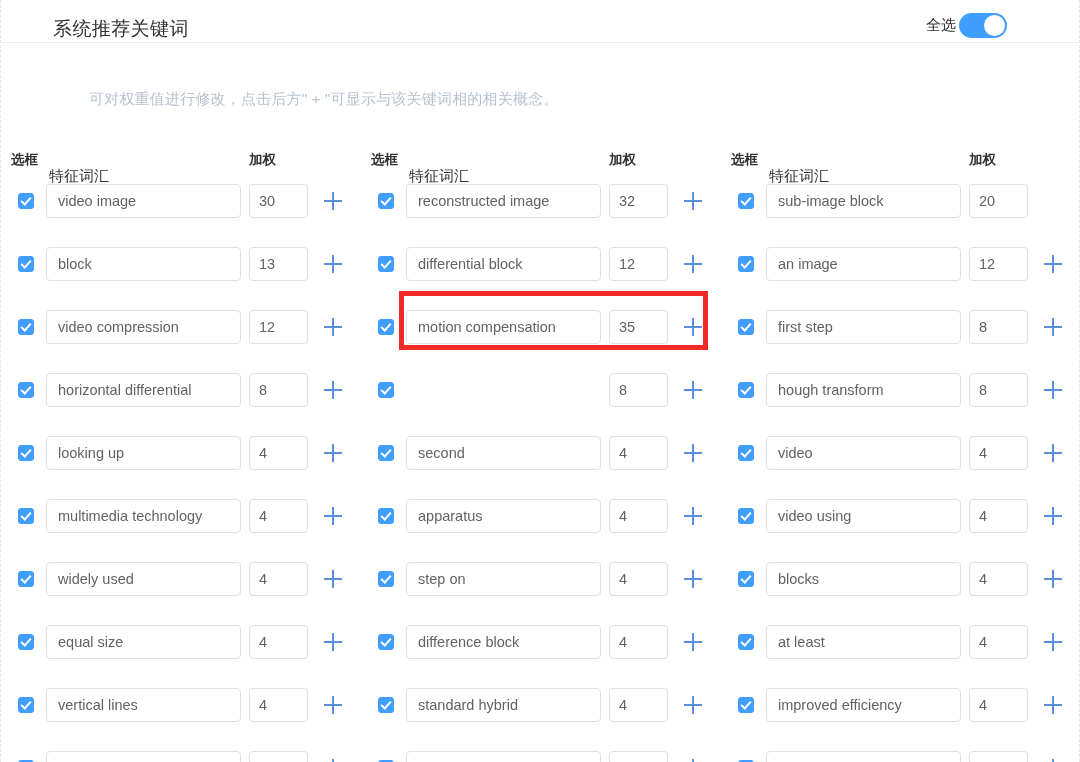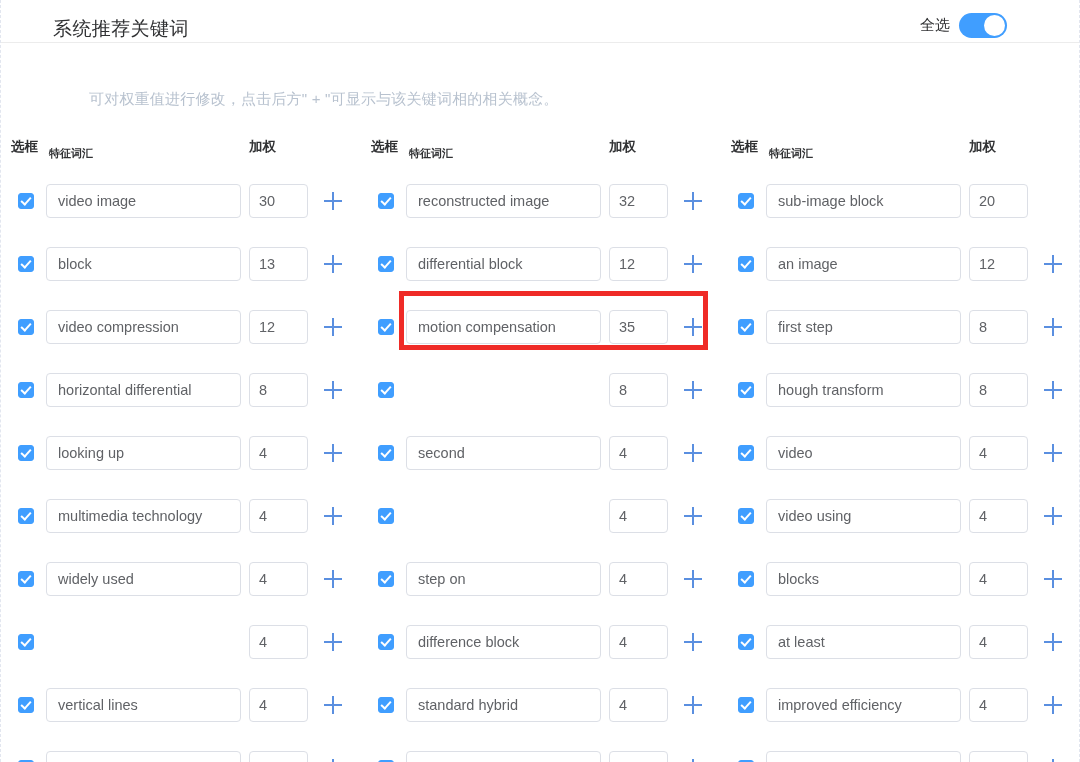--- a/index.html
+++ b/index.html
@@ -45,21 +45,21 @@
     color: #303133;
     letter-spacing: 0.4px;
     white-space: nowrap;
   }
   .header-right {
     position: absolute;
     right: 72px;
     top: 13px;
     display: flex;
     align-items: center;
-    gap: 9px;
+    gap: 3px;
   }
   .select-all-label {
     font-size: 15px;
     color: #303133;
     white-space: nowrap;
   }
   .toggle {
     position: relative;
     width: 48px;
     height: 25px;
@@ -93,41 +93,42 @@
   
   .grid {
     position: absolute;
     left: 0;
     top: 138px;
     width: 1080px;
   }
   .col-headers {
     display: flex;
     height: 26px;
+    align-items: center;
   }
   .col-head {
     width: 360px;
     position: relative;
     flex: none;
   }
   .col-head .h-check {
     position: absolute;
     left: 10px;
     top: 0;
     font-size: 13.5px;
     font-weight: bold;
     color: #303133;
     white-space: nowrap;
   }
   .col-head .h-word {
     position: absolute;
     left: 48px;
-    top: 8px;
-    font-size: 11px;
-    font-weight: bold;
+    top: 16px;
+    font-size: 15px;
+    font-weight: normal;
     color: #303133;
     white-space: nowrap;
   }
   .col-head .h-weight {
     position: absolute;
     left: 248px;
     top: 0;
     font-size: 13.5px;
     font-weight: bold;
     color: #303133;
@@ -383,20 +384,21 @@
         </div>
         <div class="row-line">
           <div class="cell">
             <div class="cb"></div>
             <input class="txt-input" type="text" value="multimedia technology" style="">
             <input class="num-input" type="text" value="4" style="">
             <div class="plus-btn"></div>
           </div>
           <div class="cell">
             <div class="cb"></div>
+            <input class="txt-input" type="text" value="apparatus" style="">
             <input class="num-input" type="text" value="4" style="">
             <div class="plus-btn"></div>
           </div>
           <div class="cell">
             <div class="cb"></div>
             <input class="txt-input" type="text" value="video using" style="">
             <input class="num-input" type="text" value="4" style="">
             <div class="plus-btn"></div>
           </div>
         </div>
@@ -416,20 +418,21 @@
           <div class="cell">
             <div class="cb"></div>
             <input class="txt-input" type="text" value="blocks" style="">
             <input class="num-input" type="text" value="4" style="">
             <div class="plus-btn"></div>
           </div>
         </div>
         <div class="row-line">
           <div class="cell">
             <div class="cb"></div>
+            <input class="txt-input" type="text" value="equal size" style="">
             <input class="num-input" type="text" value="4" style="">
             <div class="plus-btn"></div>
           </div>
           <div class="cell">
             <div class="cb"></div>
             <input class="txt-input" type="text" value="difference block" style="">
             <input class="num-input" type="text" value="4" style="">
             <div class="plus-btn"></div>
           </div>
           <div class="cell">

